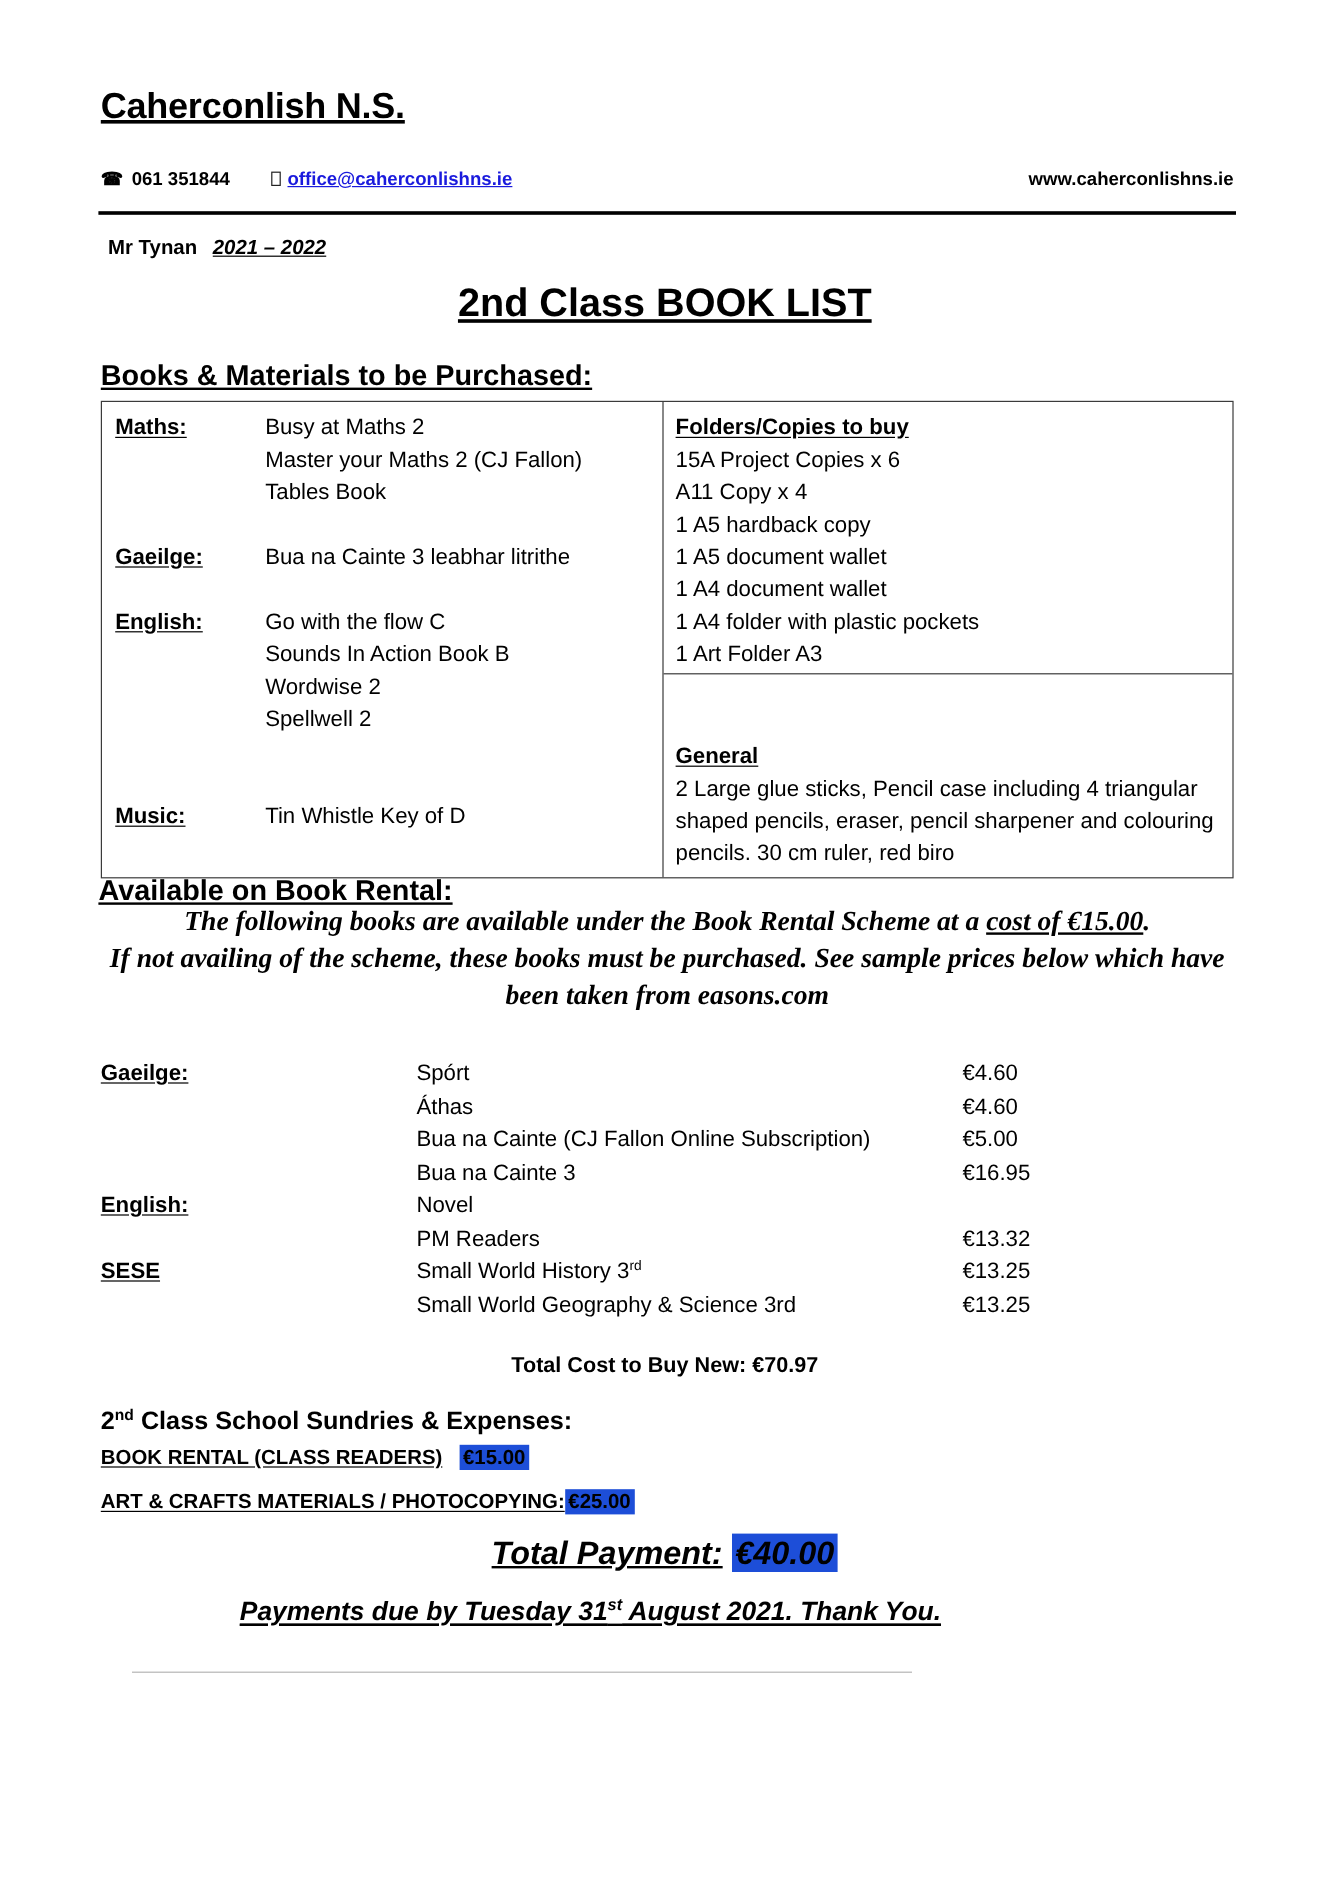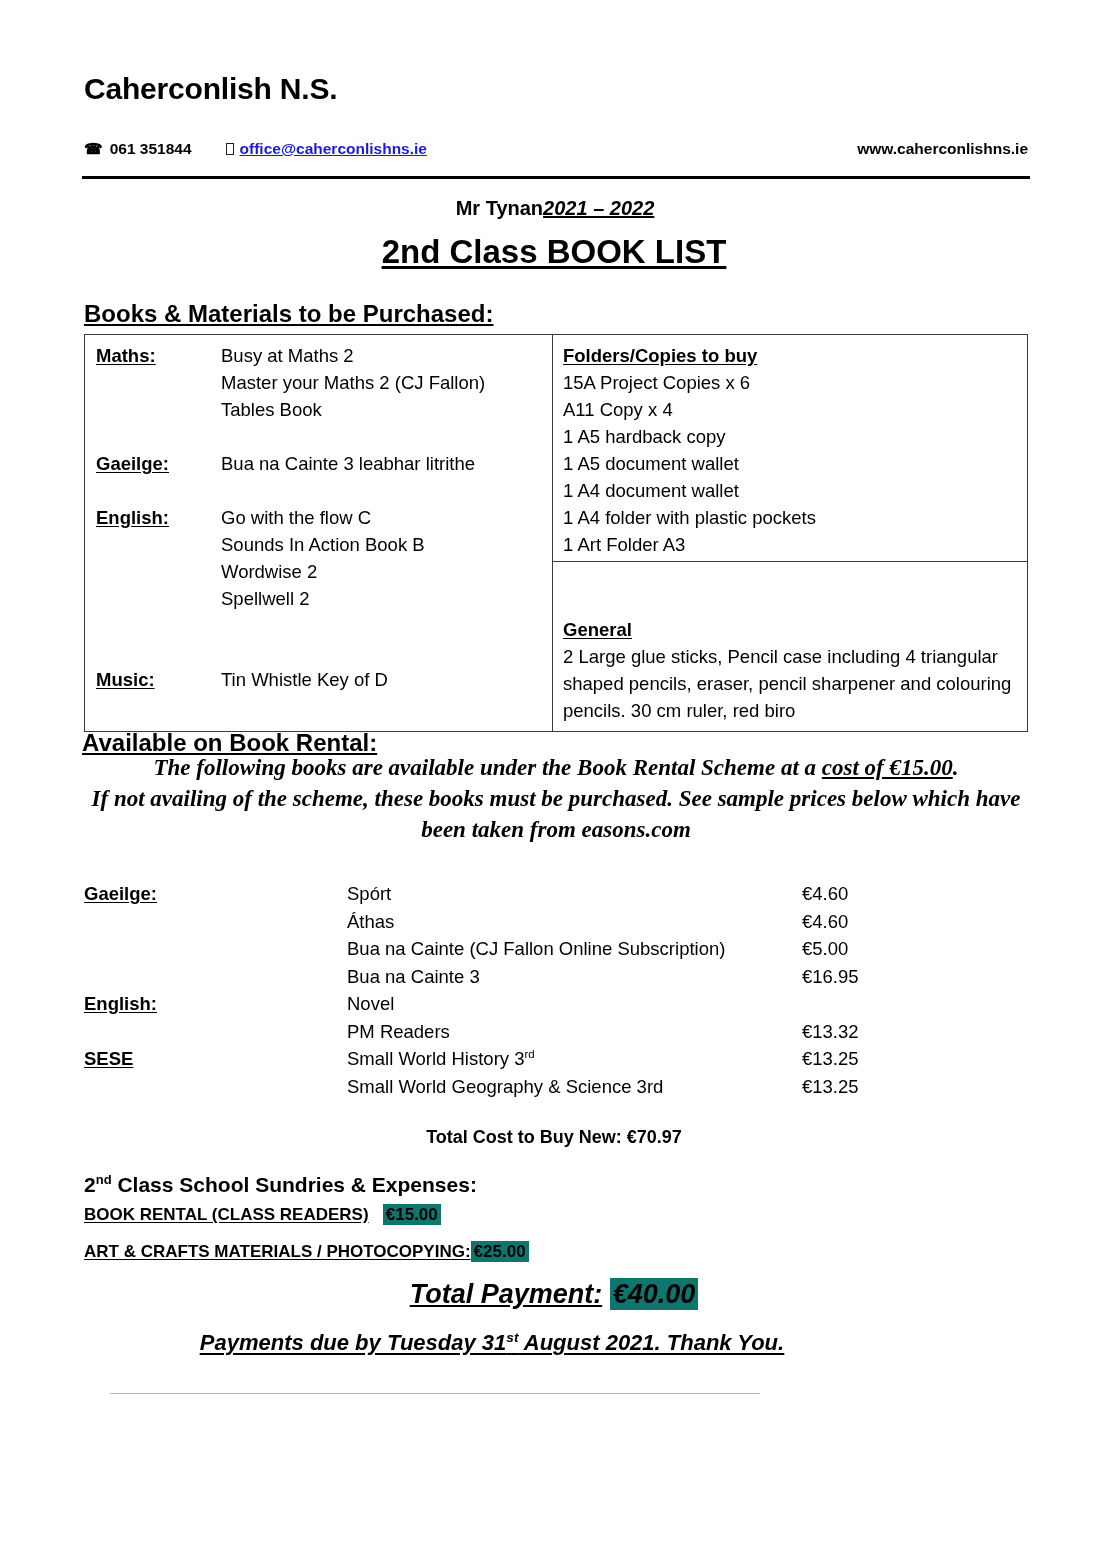--- a/index.html
+++ b/index.html
@@ -25,20 +25,21 @@
   }
 
   
   .school-name {
     position: absolute;
     left: 84px;
     top: 72px;
     font-size: 30px;
     font-weight: bold;
     letter-spacing: -0.2px;
+    text-decoration: underline;
   }
   .contact-row {
     position: absolute;
     left: 84px;
     top: 140px;
     width: 944px;
     display: flex;
     align-items: baseline;
     font-size: 15.5px;
     font-weight: bold;
@@ -85,24 +86,25 @@
     background: #000;
   }
 
   
   .teacher-row {
     position: absolute;
     left: 90px;
     top: 197px;
     width: 930px;
     display: flex;
-    justify-content: center;
+    justify-content: flex-start;
     align-items: baseline;
-    font-size: 20px;
-    font-weight: bold;
+    font-size: 17px;
+    font-weight: bold;
+    gap: 13px;
   }
   .school-year {
     font-style: italic;
     text-decoration: underline;
     font-weight: bold;
   }
 
   
   .doc-title {
     position: absolute;
@@ -248,21 +250,21 @@
     font-weight: bold;
     white-space: nowrap;
   }
   #sundry-rental { top: 1205px; }
   #sundry-art { top: 1242px; }
   .sundry-label {
     text-decoration: underline;
     text-underline-offset: 2px;
   }
   .hl {
-    background: #0f766e;
+    background: #1d4ed8;
     padding: 1px 3px;
   }
   .total-payment {
     position: absolute;
     left: 0;
     top: 1279px;
     width: 1108px;
     text-align: center;
     font-size: 27px;
     font-weight: bold;

